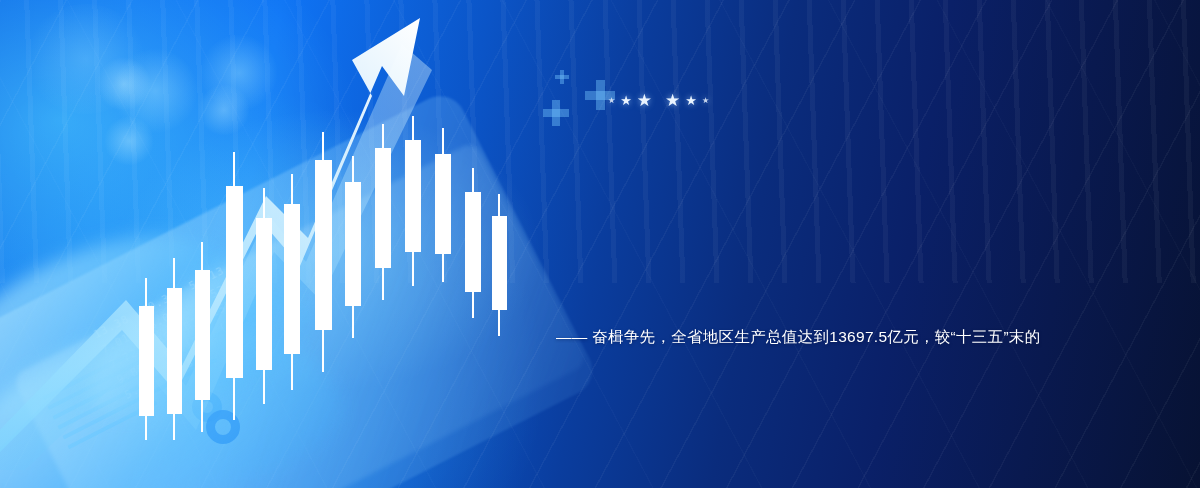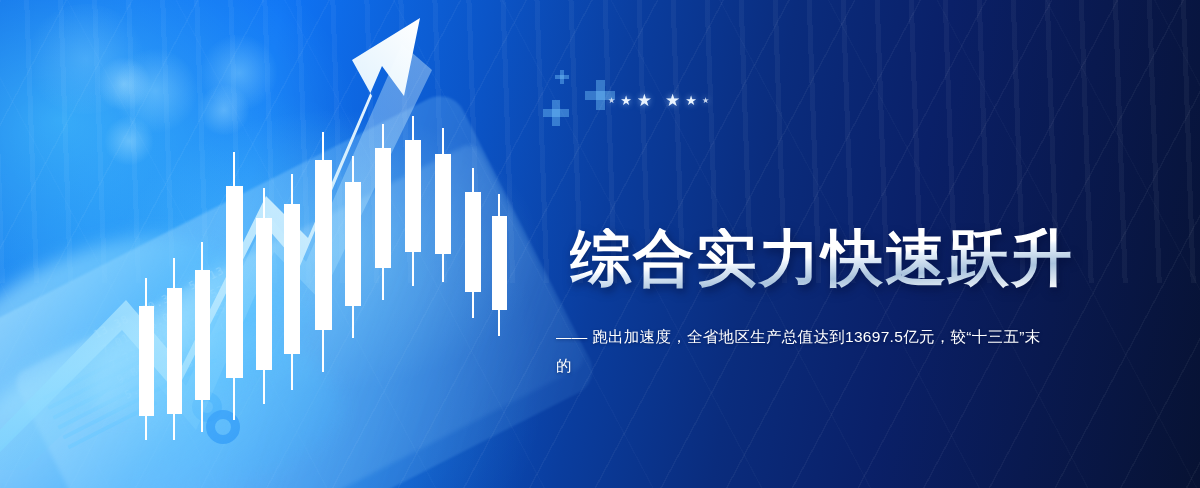--- a/index.html
+++ b/index.html
@@ -341,20 +341,19 @@
         <span class="star s2">★</span>
         <span class="star s3">★</span>
       </span>
       <span class="stars right">
         <span class="star s1">★</span>
         <span class="star s2">★</span>
         <span class="star s3">★</span>
       </span>
     </div>
 
-    <div class="title l2">综合实力快速跃升</div>
 
     <div class="body-text">
-      <p>—— 跑出加速度，全省地区生产总值达到13697.5亿元，较“十三五”末的</p>
+      <p>—— 奋楫争先，全省地区生产总值达到13697.5亿元，较“十三五”末的</p>
     </div>
 
   </div>
 </div>
 
 </body></html>

